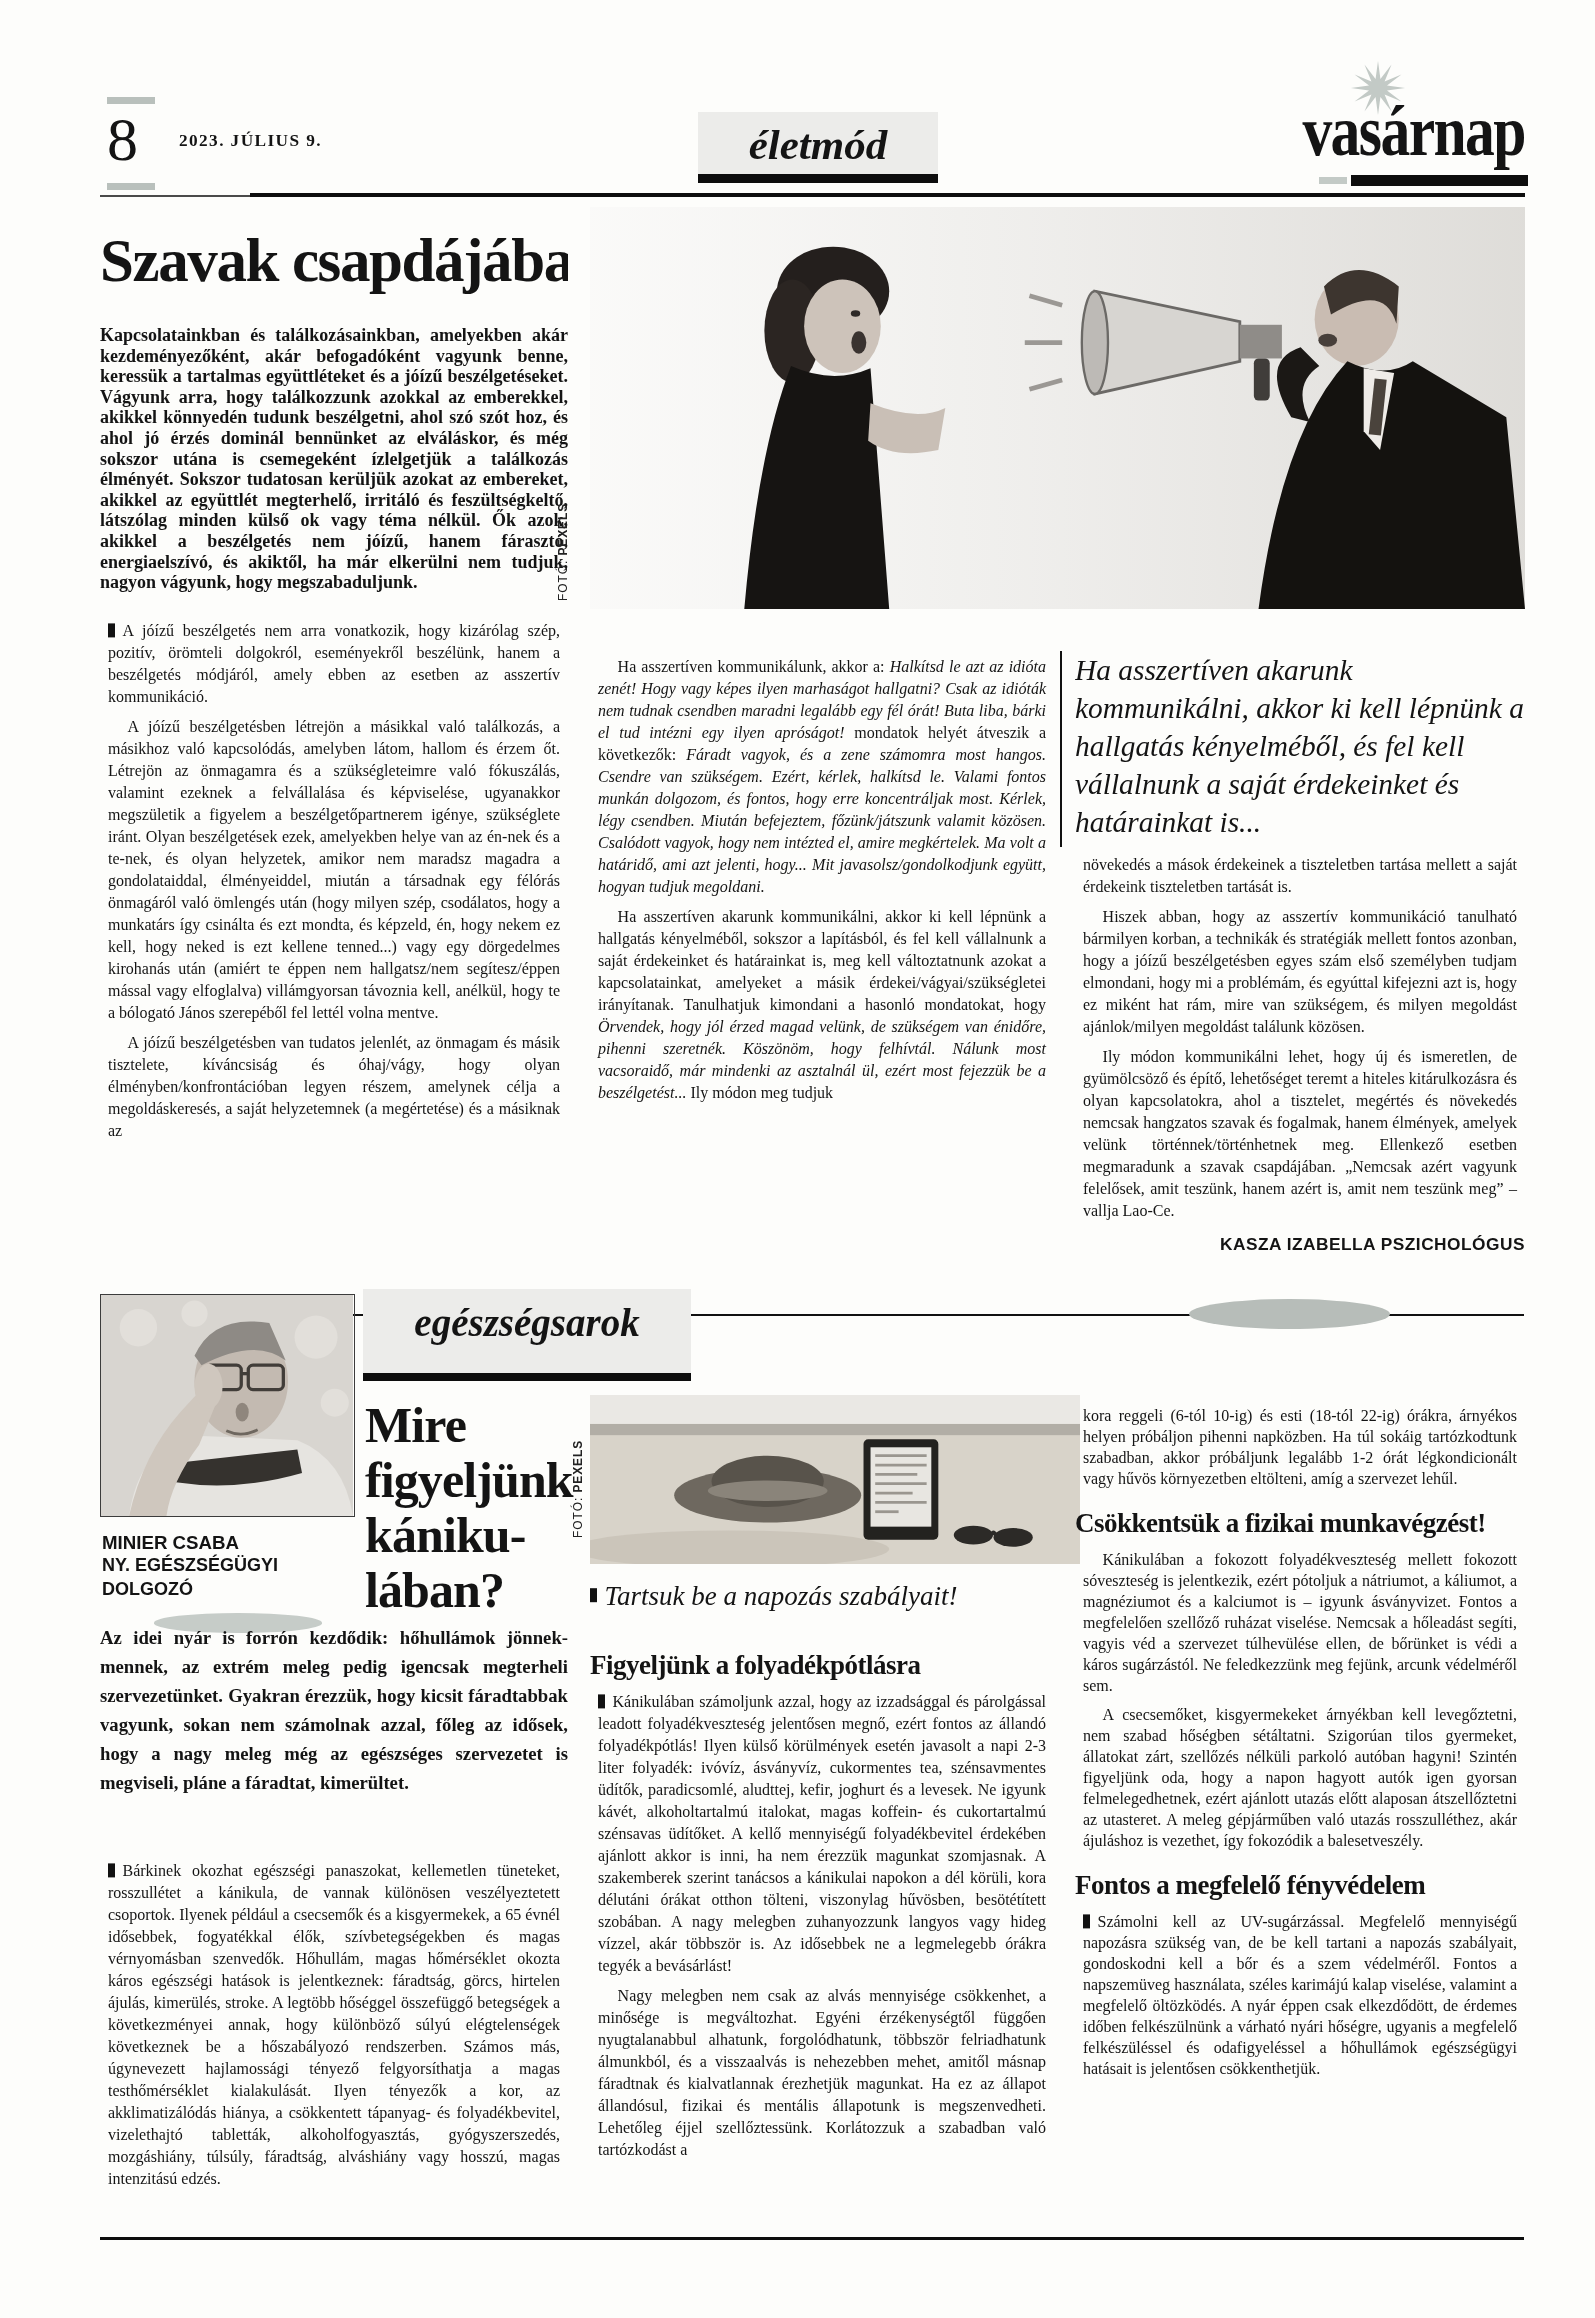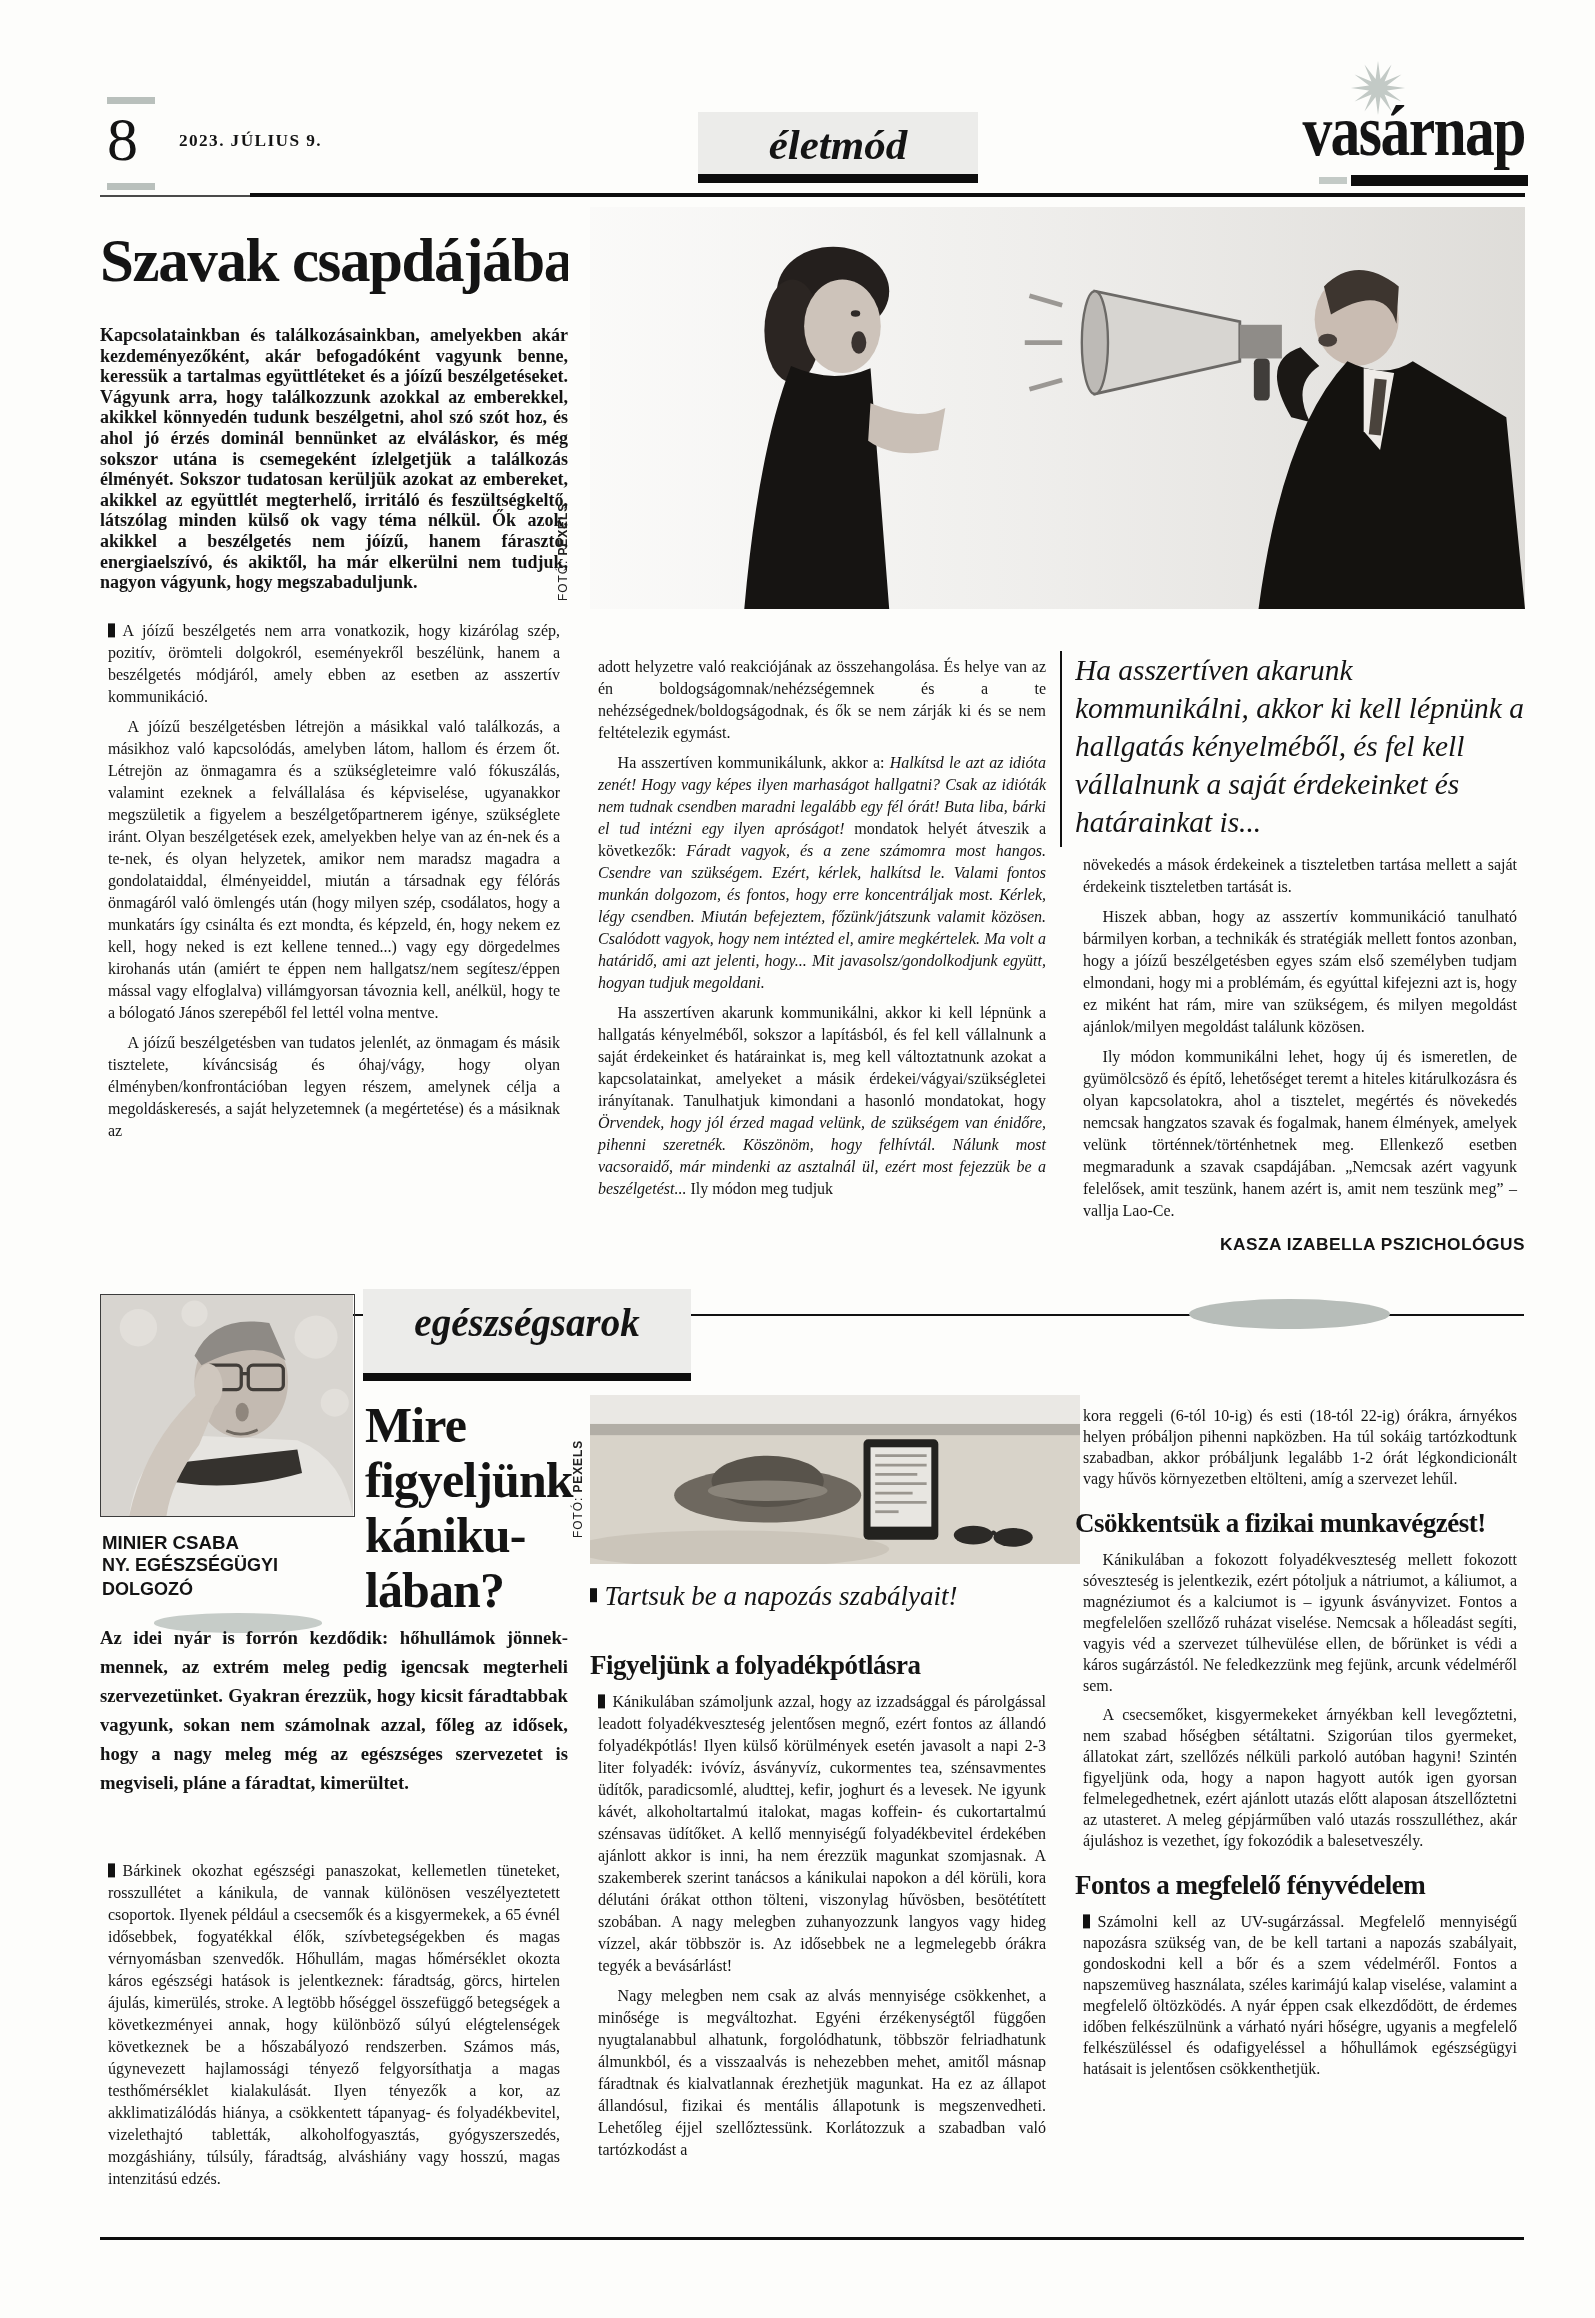--- a/index.html
+++ b/index.html
@@ -4,21 +4,21 @@
 <style>
   html,body{margin:0;padding:0;background:#e8e8e8;}
   .page{position:relative;width:1595px;height:2319px;background:#fdfdfb;color:#141414;
         font-family:"Liberation Serif",serif;overflow:hidden;}
   
   .pgnum{position:absolute;left:107px;top:108px;font-size:62px;font-weight:400;line-height:1;}
   .pgbar{position:absolute;width:48px;height:6.5px;background:#b9c0bc;}
   .pgbar.top{left:107px;top:97px;}
   .pgbar.bot{left:107px;top:183px;}
   .date{position:absolute;left:179px;top:131px;font-size:17.3px;letter-spacing:1.4px;font-weight:600;}
-  .section-box{position:absolute;left:698px;top:112px;width:280px;height:71px;background:#ececea;}
+  .section-box{position:absolute;left:698px;top:112px;width:240px;height:71px;background:#ececea;}
   .section-box .txt{position:absolute;left:0;right:0;top:8.4px;text-align:center;
         font-style:italic;font-weight:700;font-size:43px;}
   .section-box .bar{position:absolute;left:0;right:0;bottom:0;height:9.3px;background:#0d0d0d;}
   .masthead{position:absolute;left:1295px;top:96px;width:234px;height:93px;}
   .masthead .word{position:absolute;right:3.7px;top:0;font-size:71px;font-weight:700;
         letter-spacing:-1.9px;transform:scaleX(.84);transform-origin:right;line-height:1;}
   .masthead .ul{position:absolute;left:56px;right:0.9px;top:79px;height:11.2px;background:#0d0d0d;}
   .masthead .ul2{position:absolute;left:24px;top:81px;width:28px;height:6.5px;background:#c3cac6;}
   .mast-star{position:absolute;left:1350px;top:60px;}
   .header-rule-thin{position:absolute;left:100px;top:195px;width:150px;height:1.9px;background:#4a4a4a;}
@@ -144,21 +144,20 @@
       <polygon points="1655,345 1720,355 1690,520 1655,480" fill="#efece8"></polygon>
       <rect x="1672" y="368" width="26" height="120" fill="#4a433c" transform="rotate(6 1685 428)"></rect>
       <path d="M1500 450 Q1430 330 1520 300 L1560 340 Q1500 380 1540 460 Z" fill="#1b1815"></path>
     </svg>
   </div>
   <div class="vcredit" style="left:551px;top:496px;height:112px;">
       <span><span>FOTÓ: </span><b>PEXELS</b></span>
     </div>
 
   <div class="a1col2">
-    <p class="body">adott helyzetre való reakciójának az összehangolása. És helye van az én boldogságomnak/nehézségemnek és a te nehézségednek/boldogságodnak, és ők se nem zárják ki és se nem feltételezik egymást.</p>
     <p class="body ind"><span>Ha asszertíven kommunikálunk, akkor a: </span><i>Halkítsd le azt az idióta zenét! Hogy vagy képes ilyen marhaságot hallgatni? Csak az idióták nem tudnak csendben maradni legalább egy fél órát! Buta liba, bárki el tud intézni egy ilyen apróságot!</i><span> mondatok helyét átveszik a következők: </span><i>Fáradt vagyok, és a zene számomra most hangos. Csendre van szükségem. Ezért, kérlek, halkítsd le. Valami fontos munkán dolgozom, és fontos, hogy erre koncentráljak most. Kérlek, légy csendben. Miután befejeztem, főzünk/játszunk valamit közösen. Csalódott vagyok, hogy nem intézted el, amire megkértelek. Ma volt a határidő, ami azt jelenti, hogy... Mit javasolsz/gondolkodjunk együtt, hogyan tudjuk megoldani.</i></p>
     <p class="body ind"><span>Ha asszertíven akarunk kommunikálni, akkor ki kell lépnünk a hallgatás kényelméből, sokszor a lapításból, és fel kell vállalnunk a saját érdekeinket és határainkat is, meg kell változtatnunk azokat a kapcsolatainkat, amelyeket a másik érdekei/vágyai/szükségletei irányítanak. Tanulhatjuk kimondani a hasonló mondatokat, hogy </span><i>Örvendek, hogy jól érzed magad velünk, de szükségem van énidőre, pihenni szeretnék. Köszönöm, hogy felhívtál. Nálunk most vacsoraidő, már mindenki az asztalnál ül, ezért most fejezzük be a beszélgetést...</i><span> Ily módon meg tudjuk</span></p>
   </div>
 
   <div class="vrule" style="left:1060px;top:651px;height:196px;"></div>
 
   <div class="a1col3">
     <div class="pullquote">Ha asszertíven akarunk kommunikálni, akkor ki kell lépnünk a hallgatás kényelméből, és fel kell vállalnunk a saját érdekeinket és határainkat is...</div>
     <p class="body">növekedés a mások érdekeinek a tiszteletben tartása mellett a saját érdekeink tiszteletben tartását is.</p>
     <p class="body ind">Hiszek abban, hogy az asszertív kommunikáció tanulható bármilyen korban, a technikák és stratégiák mellett fontos azonban, hogy a jóízű beszélgetésben egyes szám első személyben tudjam elmondani, hogy mi a problémám, és egyúttal kifejezni azt is, hogy ez miként hat rám, mire van szükségem, és milyen megoldást ajánlok/milyen megoldást találunk közösen.</p>

